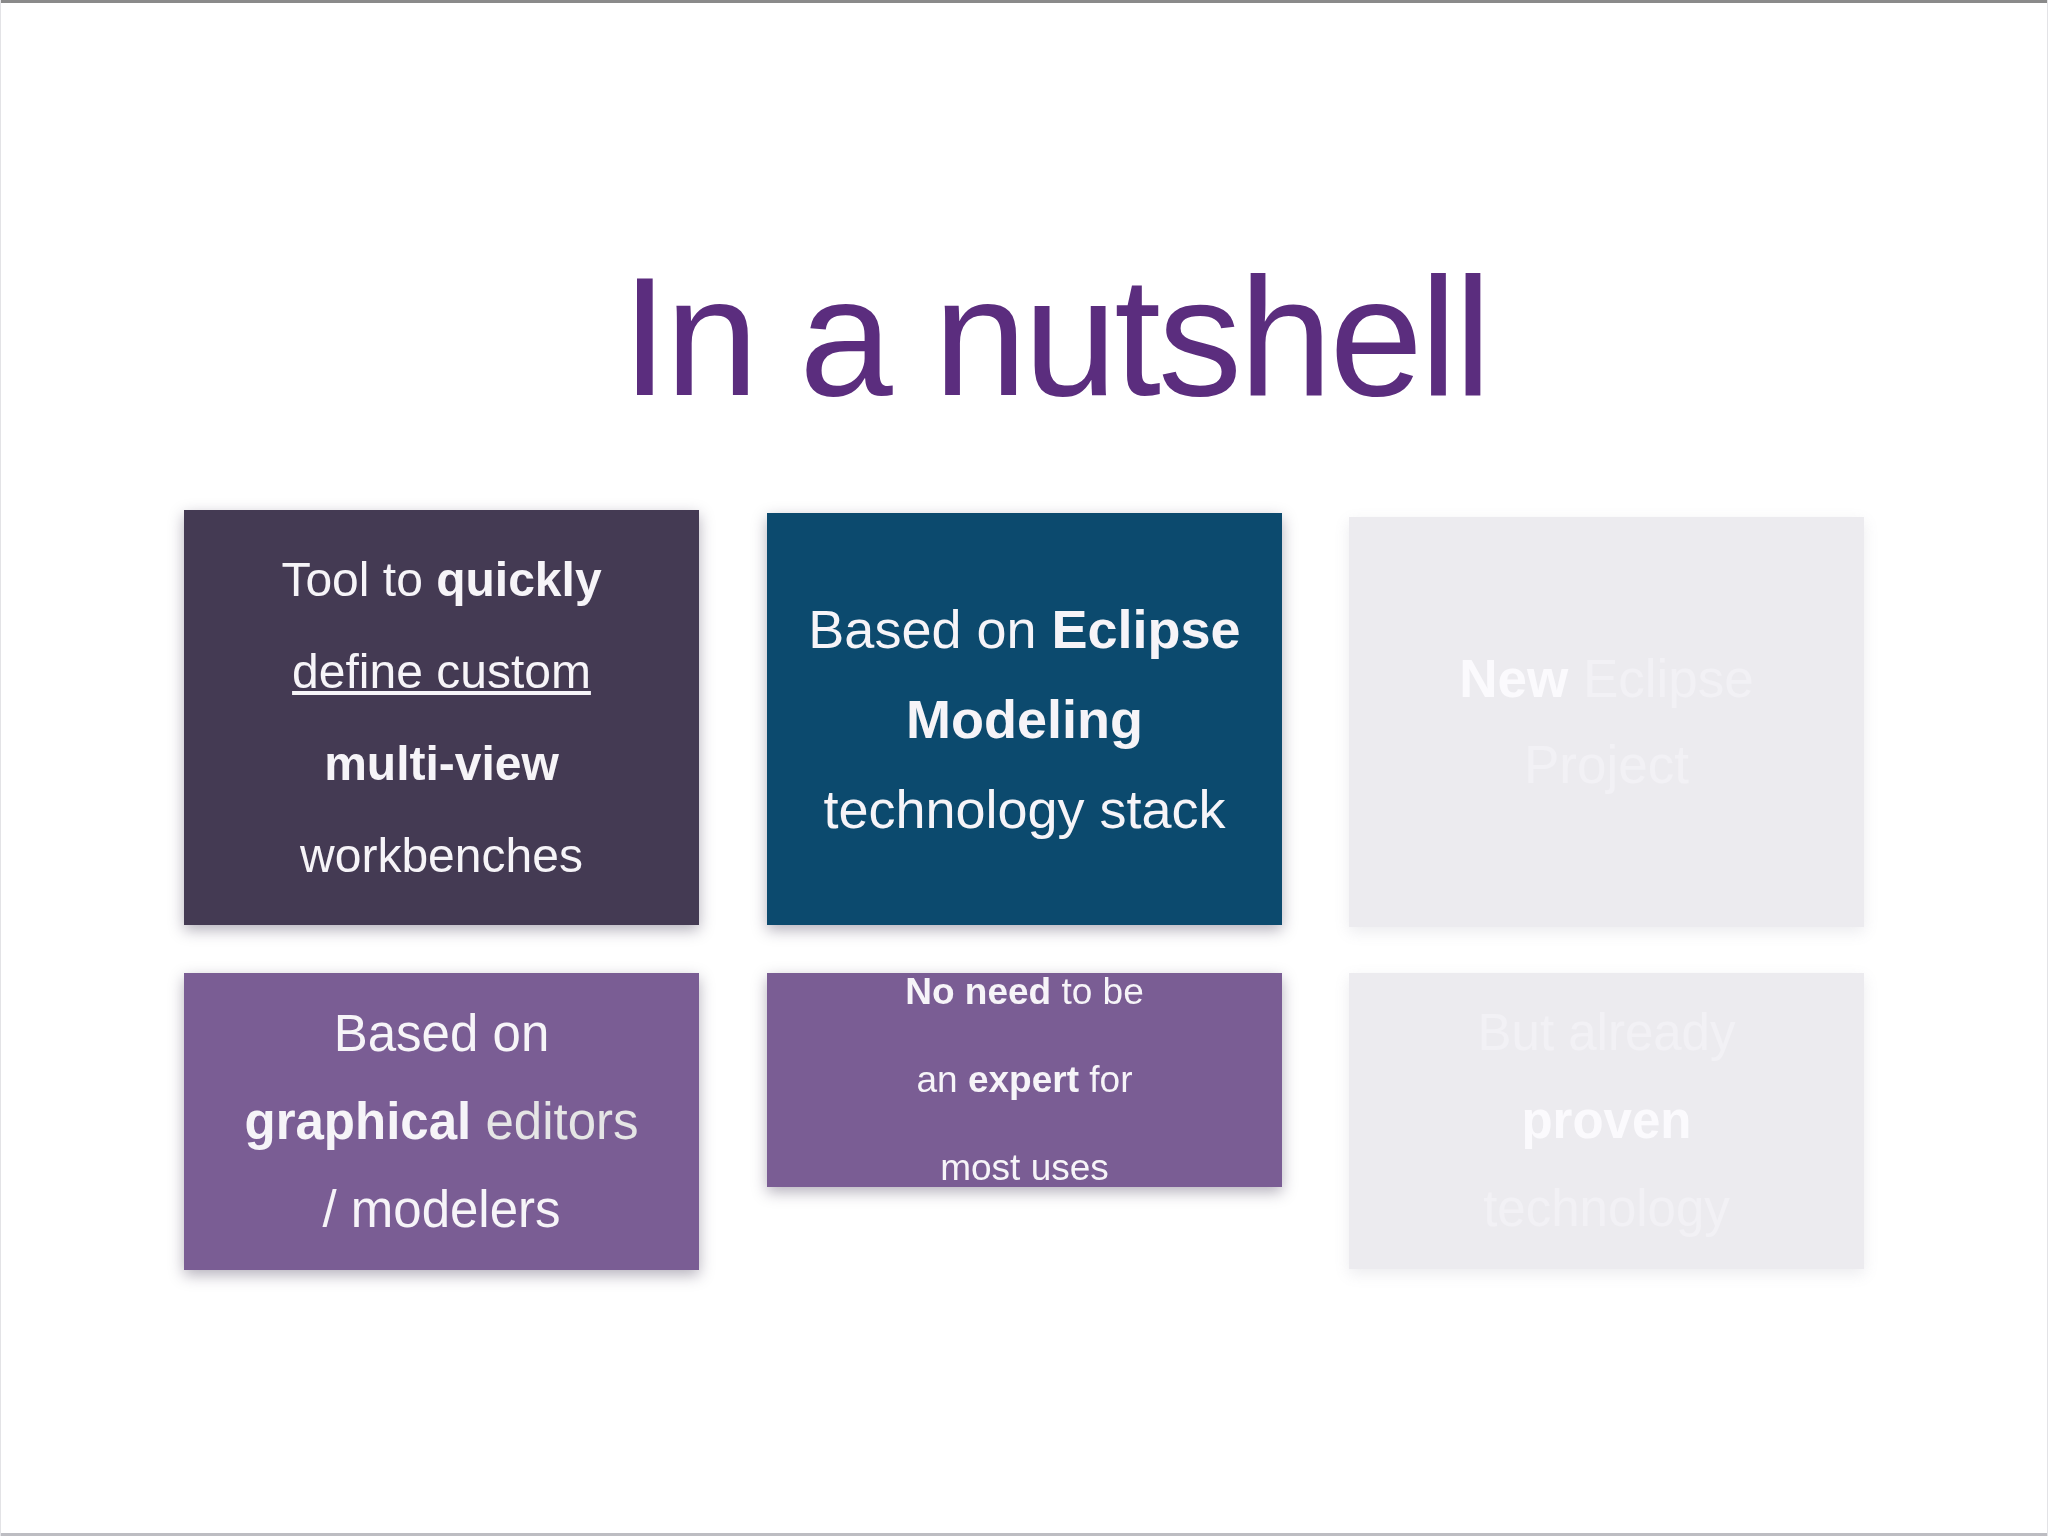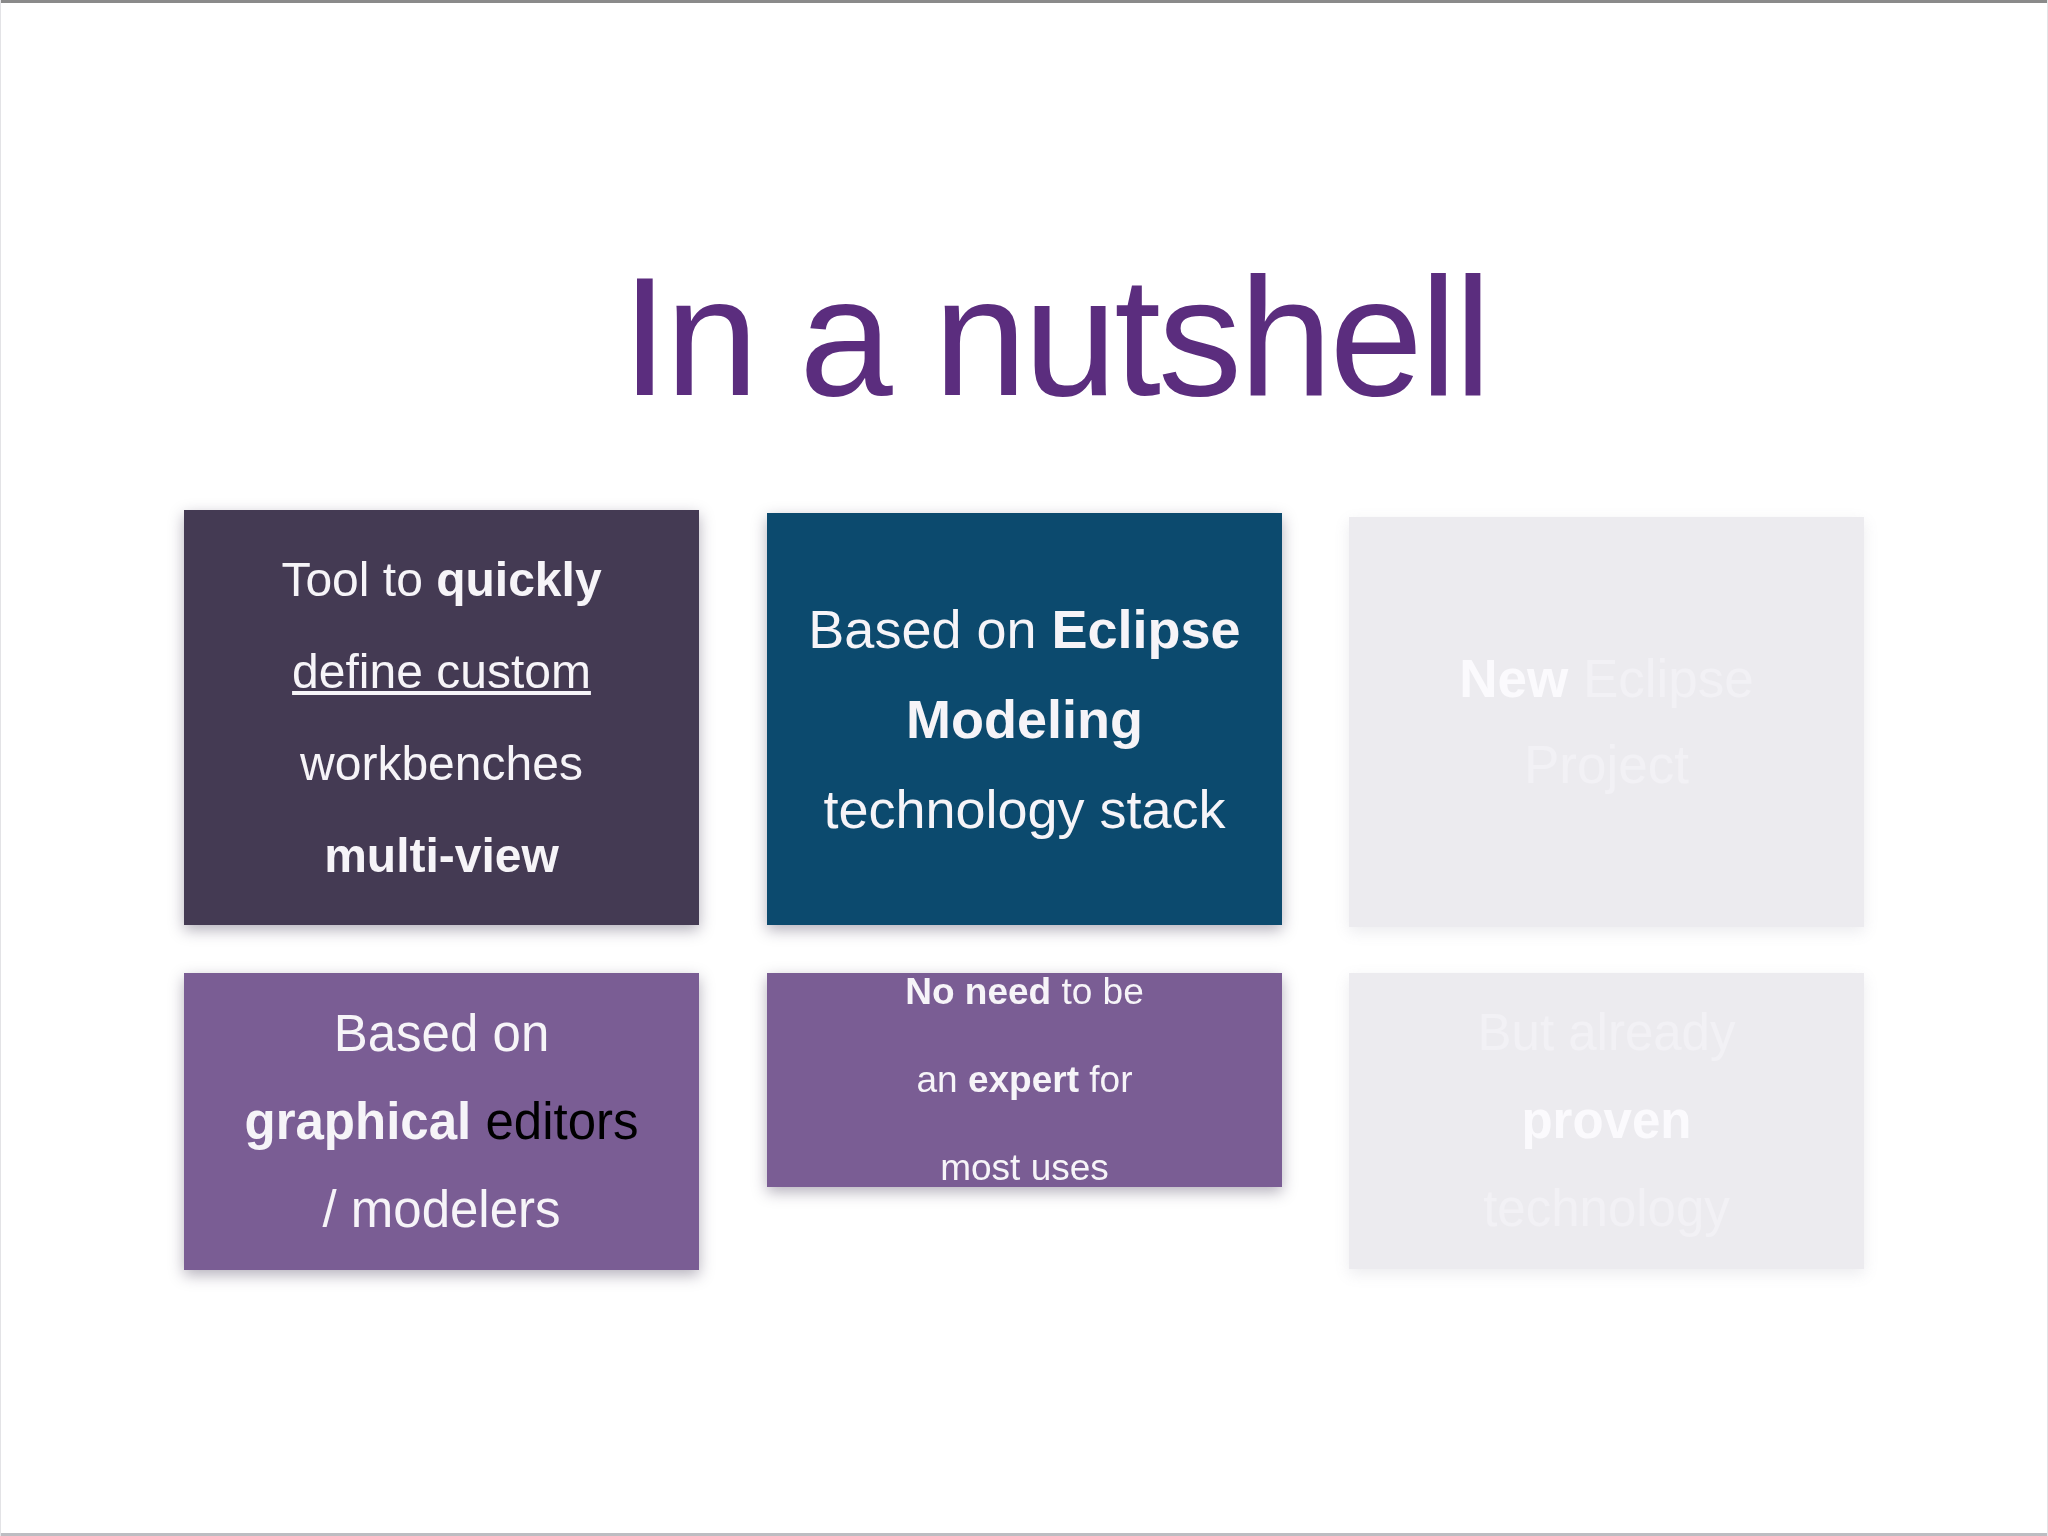--- a/index.html
+++ b/index.html
@@ -64,35 +64,35 @@
 <div class="frame-top"></div>
 <div class="frame-bottom"></div>
 <div class="frame-side frame-left"></div>
 <div class="frame-side frame-right"></div>
 
 <h1 class="slide-title" style="color: rgb(91, 45, 126); padding-left: 31px;">In a nutshell</h1>
 
 <div class="box b0 box--shadow-strong" style="background: rgb(68, 58, 83);">
     <div class="line"><span class="seg" style="color: rgb(246, 244, 248); margin-top: 12px;">Tool to </span><span class="seg-bold" style="color: rgb(246, 244, 248);">quickly</span></div>
     <div class="line"><span class="seg" style="color: rgb(246, 244, 248); text-decoration: underline;">define custom</span></div>
+    <div class="line"><span class="seg-bold" style="color: rgb(246, 244, 248);">multi-view</span></div>
     <div class="line"><span class="seg" style="color: rgb(246, 244, 248);">workbenches</span></div>
-    <div class="line"><span class="seg-bold" style="color: rgb(246, 244, 248);">multi-view</span></div>
   </div>
 <div class="box b1 box--shadow-strong" style="background: #0c4a6e;">
     <div class="line"><span class="seg" style="color: rgb(246, 244, 248);">Based on </span><span class="seg-bold" style="color: rgb(246, 244, 248);">Eclipse</span></div>
     <div class="line"><span class="seg-bold" style="color: rgb(246, 244, 248);">Modeling</span></div>
     <div class="line"><span class="seg" style="color: rgb(246, 244, 248);">technology stack</span></div>
   </div>
 <div class="box b2 box--shadow-soft" style="background: rgb(236, 235, 239);">
     <div class="line"><span class="seg-bold" style="color: rgb(251, 250, 253);">New</span><span class="seg" style="color: rgb(242, 241, 245);"> Eclipse</span></div>
     <div class="line"><span class="seg" style="color: rgb(242, 241, 245);">Project</span></div>
   </div>
 <div class="box b3 box--shadow-strong" style="background: rgb(122, 93, 148);">
     <div class="line"><span class="seg" style="color: rgb(246, 244, 248);">Based on</span></div>
-    <div class="line"><span class="seg-bold" style="color: rgb(246, 244, 248);">graphical</span><span class="seg" style="color: #000000;"> editors</span></div>
+    <div class="line"><span class="seg-bold" style="color: rgb(246, 244, 248);">graphical</span><span class="seg" style="color: #e5e5e5;"> editors</span></div>
     <div class="line"><span class="seg" style="color: rgb(246, 244, 248);">/ modelers</span></div>
   </div>
 <div class="box b4 box--shadow-strong" style="background: rgb(122, 93, 148);">
     <div class="line"><span class="seg-bold" style="color: rgb(246, 244, 248);">No need</span><span class="seg" style="color: rgb(246, 244, 248);"> to be</span></div>
     <div class="line"><span class="seg" style="color: rgb(246, 244, 248);">an </span><span class="seg-bold" style="color: rgb(246, 244, 248);">expert</span><span class="seg" style="color: rgb(246, 244, 248);"> for</span></div>
     <div class="line"><span class="seg" style="color: rgb(246, 244, 248);">most uses</span></div>
   </div>
 <div class="box b5 box--shadow-soft" style="background: rgb(236, 235, 239);">
     <div class="line"><span class="seg" style="color: rgb(242, 241, 245);">But already</span></div>
     <div class="line"><span class="seg-bold" style="color: rgb(251, 250, 253);">proven</span></div>

